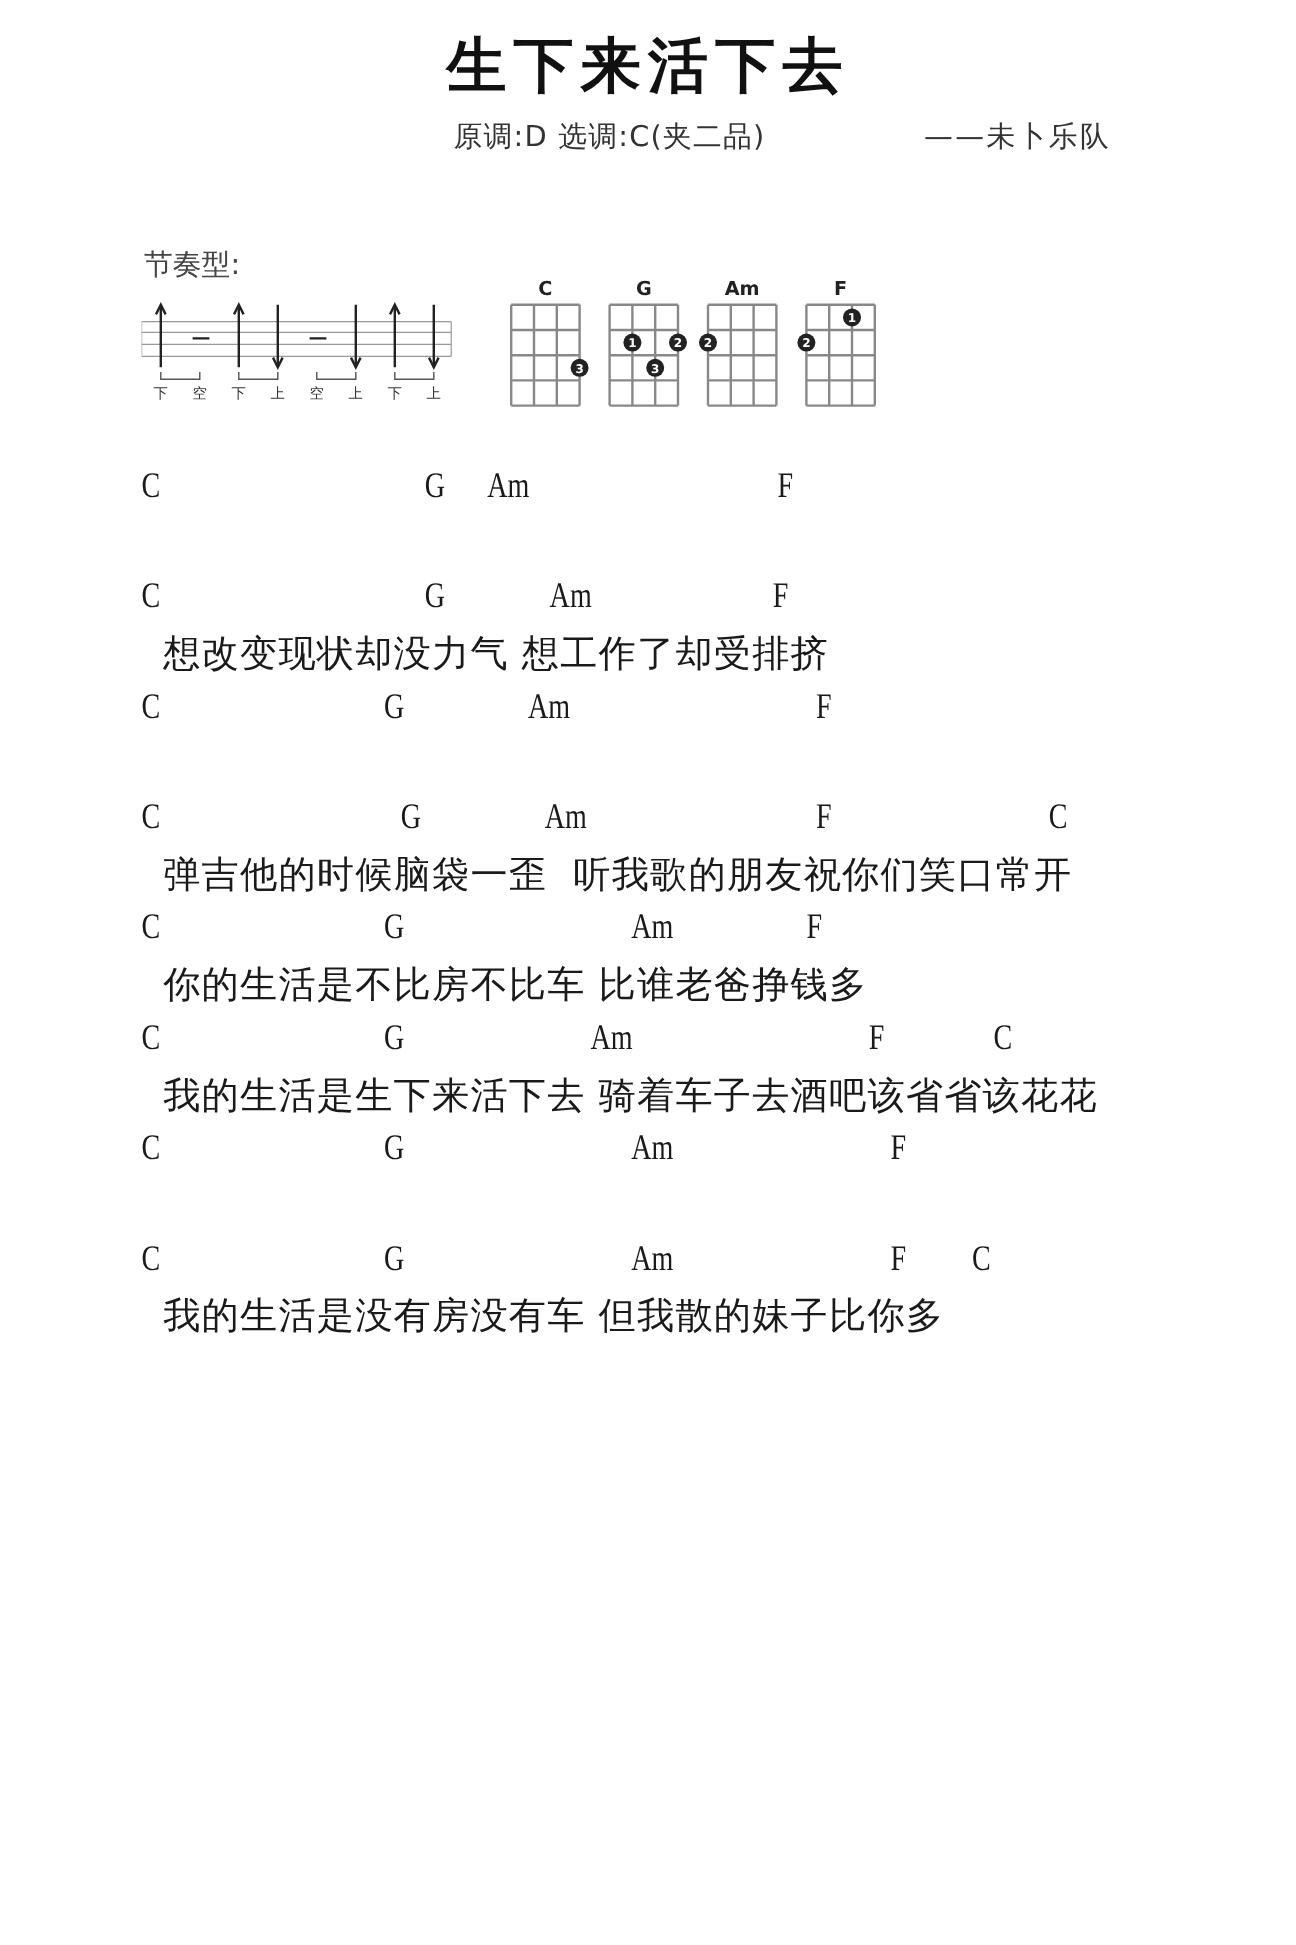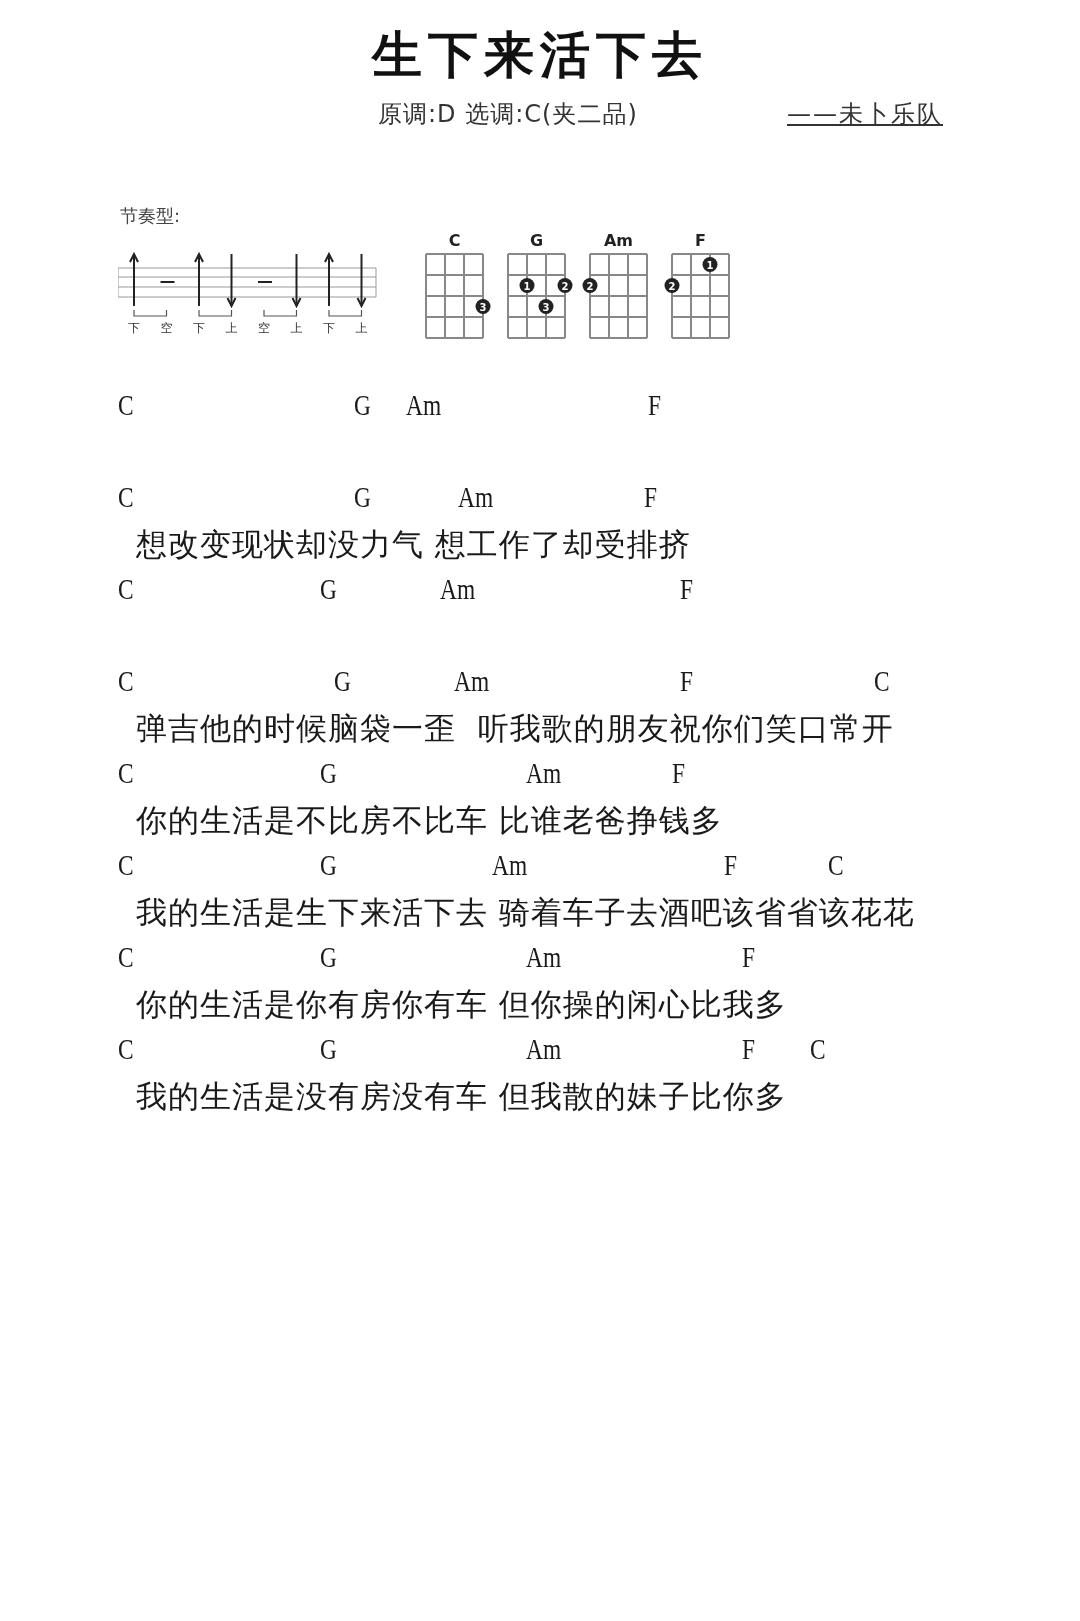--- a/index.html
+++ b/index.html
@@ -2,22 +2,22 @@
 <html><head>
 <meta charset="utf-8">
 <style>
   html, body { margin: 0; padding: 0; background: #ffffff; }
   body { width: 1080px; height: 1621px; position: relative; overflow: hidden; color: #1a1a1a;
          font-family: "DejaVu Serif", "Liberation Serif", serif; }
   .title { position: absolute; left: 0; width: 1080px; top: 22px; text-align: center;
            font-size: 50px; letter-spacing: 6px; font-family: Liberation Serif, serif; font-weight: bold; color: #111; }
   .meta { position: absolute; top: 98px; font-size: 24px; color: #333; font-family: "DejaVu Sans", sans-serif; }
   .meta-key { left: 378px; letter-spacing: 1px; }
-  .meta-artist { left: 787px; letter-spacing: 2px; text-decoration: underline; }
-  .rhythm-label { position: absolute; left: 120px; top: 204px; font-size: 18px; color: #444;
+  .meta-artist { left: 770px; letter-spacing: 2px; }
+  .rhythm-label { position: absolute; left: 120px; top: 204px; font-size: 24px; color: #444;
                   font-family: "DejaVu Sans", sans-serif; }
   .rhythm { position: absolute; left: 118px; top: 250px; }
   .chords-diagrams { position: absolute; left: 420px; top: 232px; }
   .sheet { position: absolute; left: 118px; top: 388px; width: 860px; }
   .line { position: relative; height: 92px; }
   .chord-row { position: relative; height: 42px; font-family: "Liberation Serif", "DejaVu Serif", serif; font-size: 30px; }
   .chord { position: absolute; top: 0; transform: scaleX(0.78); transform-origin: left top; }
   .lyric { position: absolute; top: 44px; left: 18px; font-size: 31px; letter-spacing: 1px;
            font-family: "DejaVu Sans", sans-serif; white-space: pre; color: #1a1a1a; }
 </style>
@@ -181,21 +181,20 @@
       </div>
       <div class="lyric">我的生活是生下来活下去 骑着车子去酒吧该省省该花花</div>
     </div>
     <div class="line">
       <div class="chord-row">
         <span class="chord" style="left: 0px;">C</span>
         <span class="chord" style="left: 202px;">G</span>
         <span class="chord" style="left: 408px;">Am</span>
         <span class="chord" style="left: 624px;">F</span>
       </div>
-      <div class="lyric">你的生活是你有房你有车 但你操的闲心比我多</div>
     </div>
     <div class="line">
       <div class="chord-row">
         <span class="chord" style="left: 0px;">C</span>
         <span class="chord" style="left: 202px;">G</span>
         <span class="chord" style="left: 408px;">Am</span>
         <span class="chord" style="left: 624px;">F</span>
         <span class="chord" style="left: 692px;">C</span>
       </div>
       <div class="lyric">我的生活是没有房没有车 但我散的妹子比你多</div>

